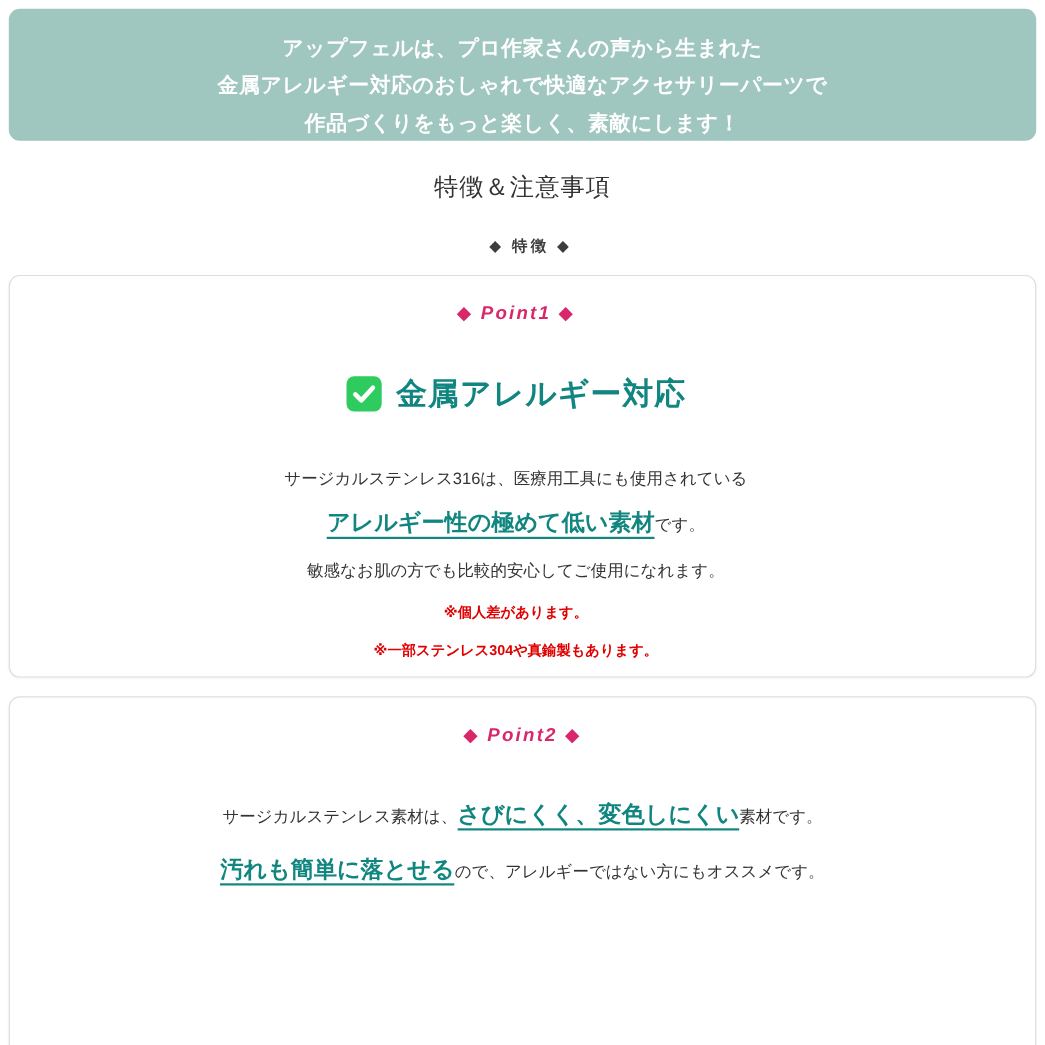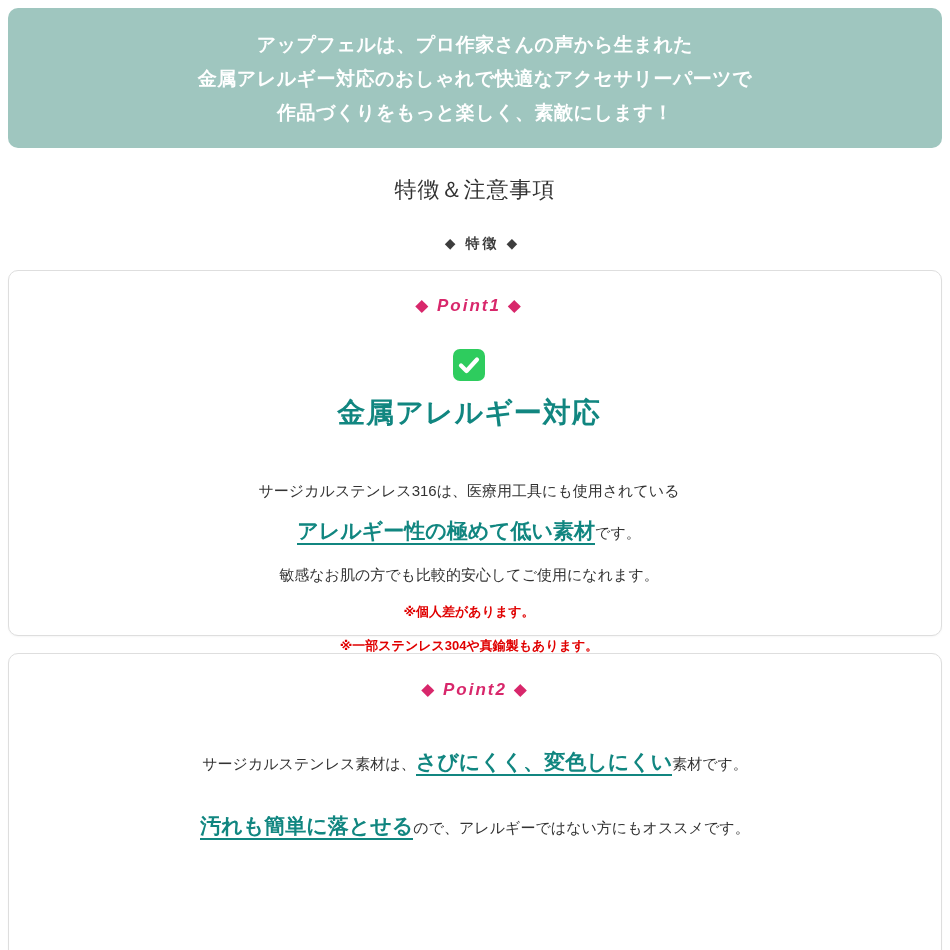--- a/index.html
+++ b/index.html
@@ -16,21 +16,21 @@
     background: #ffffff;
     overflow: hidden;
   }
   .banner {
     margin: 8px 8px 0 8px;
     background: #9fc6bf;
     border-radius: 10px;
     color: #ffffff;
     text-align: center;
     padding: 20px 30px 19px 30px;
-    height: 140px;
+    height: 120px;
   }
   .banner-line {
     font-size: 19px;
     font-weight: bold;
     line-height: 34px;
     letter-spacing: 0.5px;
   }
   .section-title {
     text-align: center;
     margin-top: 27px;
@@ -59,30 +59,29 @@
   .card-point1 { padding: 24px 20px 40px 8px; height: 366px; }
   .card-point2 { padding: 25px 20px 38px 20px; height: 372px; }
   .point-header {
     color: #d8276b;
     font-size: 17px;
     font-weight: bold;
     font-style: italic;
     letter-spacing: 2px;
   }
   .point-title {
-    margin-top: 32px;
+    margin-top: 44px;
     font-size: 28px;
     font-weight: bold;
     color: #118680;
     letter-spacing: 1px;
     display: flex;
     align-items: center;
     justify-content: center;
     gap: 12px;
-    flex-direction: column;
   }
   .point-title .icon-box {
     display: inline-flex;
     align-items: center;
     justify-content: center;
     width: 34px;
     height: 34px;
   }
   .body-line {
     font-size: 15px;
@@ -105,21 +104,21 @@
     font-weight: normal;
   }
   .note {
     color: #e00000;
     font-size: 13px;
     font-weight: bold;
     margin-top: 17px;
   }
   .note.second { margin-top: 16px; }
   .p2-line1 { margin-top: 46px; line-height: 32px; }
-  .p2-line2 { margin-top: 30px; line-height: 32px; }
+  .p2-line2 { margin-top: 16px; line-height: 32px; }
   .p2-plain { font-size: 15px; color: #333333; }
 </style>
 </head>
 <body>
 
 <div class="page">
 
   <div class="banner">
     <div class="banner-line">アップフェルは、プロ作家さんの声から生まれた</div>
     <div class="banner-line">金属アレルギー対応のおしゃれで快適なアクセサリーパーツで</div>

